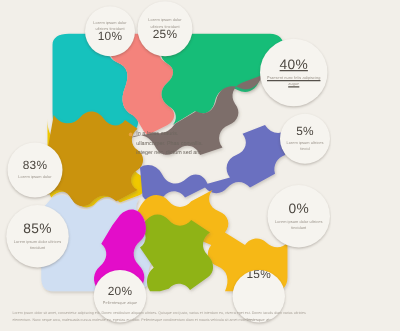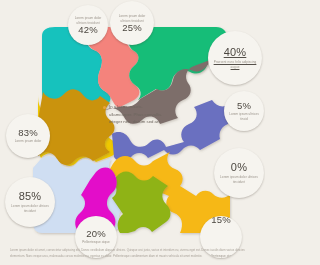--- a/index.html
+++ b/index.html
@@ -257,21 +257,21 @@
          C117,218 117,226 111,231
          L78,231
          C74,226 74,218 80,213
          C86,208 87,200 81,195
          L90,180
          Z"></path>
   </svg>
 
   <div class="bubble sm" style="left:68px;top:5px;width:40px;height:40px;">
     <span class="sub">Lorem ipsum dolor ultrices tincidunt</span>
-    <span class="pct">42%</span>
+    <span class="pct">10%</span>
   </div>
 
   <div class="bubble sm" style="left:110px;top:1px;width:44px;height:44px;">
     <span class="sub">Lorem ipsum dolor ultrices tincidunt</span>
     <span class="pct">25%</span>
   </div>
 
 
   <div class="bubble" style="left:208px;top:31px;width:54px;height:54px;text-decoration:underline;">
     <span class="pct">40%</span>
@@ -286,32 +286,32 @@
   <div class="bubble sm" style="left:6px;top:114px;width:44px;height:44px;">
     <span class="pct">83%</span>
     <span class="sub">Lorem ipsum dolor</span>
   </div>
 
   <div class="bubble" style="left:214px;top:148px;width:50px;height:50px;">
     <span class="pct">0%</span>
     <span class="sub">Lorem ipsum dolor ultrices tincidunt</span>
   </div>
 
-  <div class="bubble" style="left:5px;top:177px;width:50px;height:50px;">
+  <div class="bubble" style="left:5px;top:164px;width:50px;height:50px;">
     <span class="pct">85%</span>
     <span class="sub">Lorem ipsum dolor ultrices tincidunt</span>
   </div>
 
   <div class="bubble sm" style="left:75px;top:216px;width:42px;height:42px;align-items:center;">
     <span class="pct">20%</span>
     <span class="sub">Pellentesque atque</span>
   </div>
 
 
-  <div class="bubble sm" style="left:200px;top:216px;width:42px;height:42px;gap:28px;">
+  <div class="bubble sm" style="left:186px;top:216px;width:42px;height:42px;gap:28px;">
     <span class="pct">15%</span>
     <span class="sub">Pellentesque atque</span>
   </div>
 
   <div class="center-note">
     <span class="center-dot"></span>
     <span class="center-text">In a lacus mauris. ullamcorper. Phas convallis. integer nec, dictum sed arc</span>
   </div>
 
   <div class="footer">Lorem ipsum dolor sit amet, consectetur adipiscing elit. Donec vestibulum aliquam ultrices. Quisque orci justo, varius et interdum eu, viverra eget est. Donec iaculis diam varius ultricies elementum. Nunc neque arcu, malesuada cursus molestie eu, egestas eu dolor. Pellentesque condimentum diam et mauris vehicula sit amet molestie.</div>

